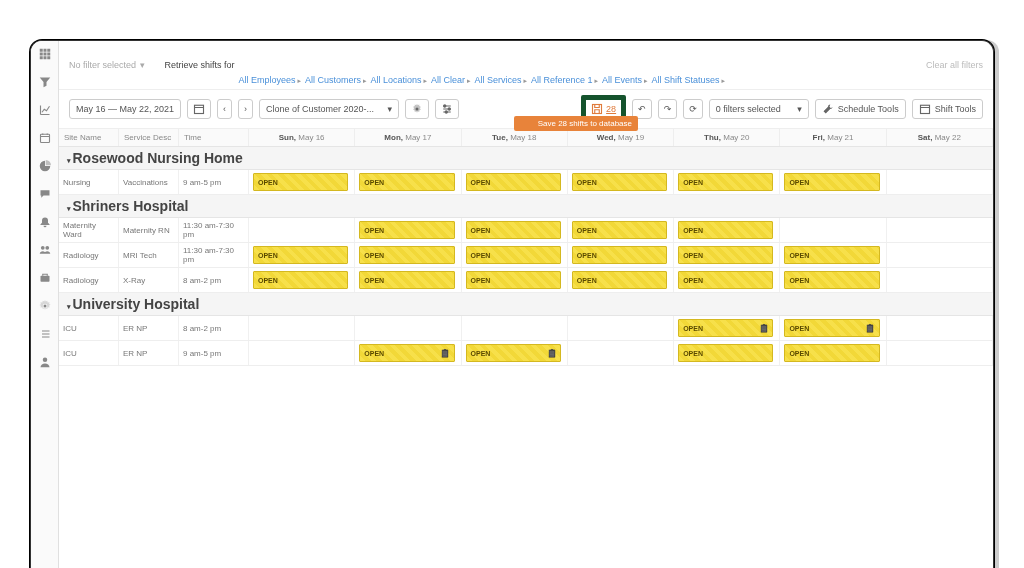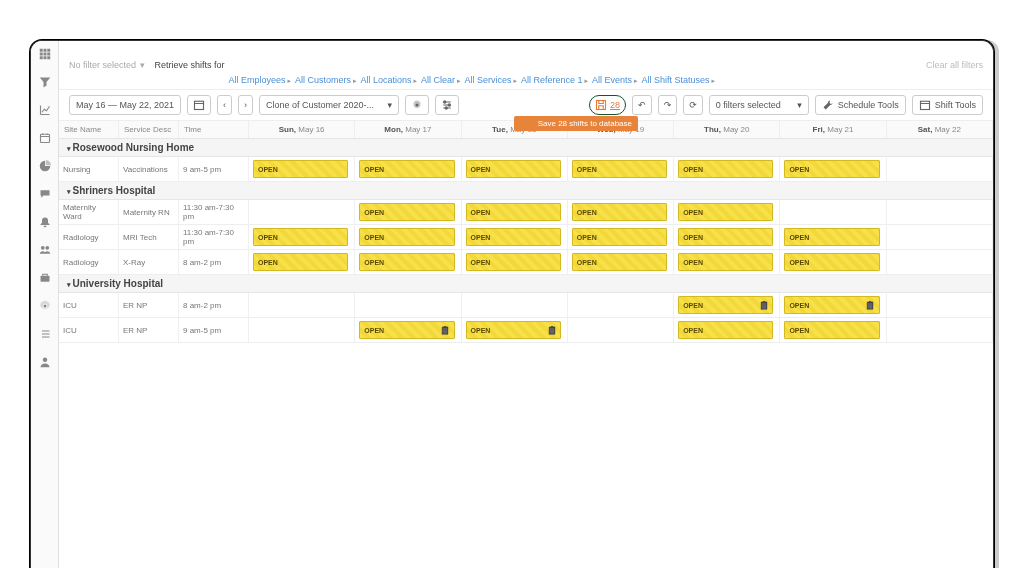--- a/index.html
+++ b/index.html
@@ -12,28 +12,28 @@
 .topbar { display: flex; align-items: center; padding: 4px 10px; border-bottom: 1px solid #eee; gap: 4px; flex-wrap: wrap; font-size: 9px; }
 .topbar .muted { color: #aaa; }
 .topbar .link { color: #4a90d9; cursor: pointer; white-space: nowrap; margin-top: 30px; }
 .topbar .link::after { content: " ▸"; font-size: 7px; color: #999; }
 .clear-link { margin-left: auto; color: #bbb; font-size: 9px; cursor: pointer; }
 .toolbar { display: flex; align-items: center; padding: 5px 10px; gap: 6px; border-bottom: 1px solid #eee; font-size: 9px; }
 .ctrl { border: 1px solid #ccc; border-radius: 3px; padding: 0 6px; background: #fff; display: flex; align-items: center; gap: 4px; cursor: pointer; min-height: 20px; }
 .ctrl.icon-only { padding: 3px 5px; }
 .dropdown { min-width: 140px; justify-content: space-between; }
 .spacer { flex: 1; }
-.save-badge { border: 1px solid #14532d; border-radius: 10px; padding: 3px 5px; color: #e07b3c; display: flex; align-items: center; gap: 3px; cursor: pointer; text-decoration: underline; }
+.save-badge { border: 5px solid #14532d; border-radius: 2px; padding: 3px 5px; color: #e07b3c; display: flex; align-items: center; gap: 3px; cursor: pointer; text-decoration: underline; }
 .tooltip { position: absolute; background: #e8833a; color: #fff; padding: 3px 6px; font-size: 8px; border-radius: 2px; white-space: nowrap; }
 .schedule { flex: 1; overflow: auto; }
 .header-row { display: grid; grid-template-columns: 60px 60px 70px repeat(7, 1fr); border-bottom: 1px solid #e5e5e5; background: #fafafa; }
 .header-row > div { padding: 4px 5px; border-right: 1px solid #eee; font-size: 8px; color: #888; text-align: center; }
 .header-row > div:nth-child(-n+3) { text-align: left; }
 .header-row b { color: #555; }
-.group-row { padding: 3px 8px; background: #f5f5f5; border-bottom: 1px solid #e5e5e5; font-size: 10px; font-weight: bold; color: #444; }
+.group-row { padding: 3px 8px; background: #f5f5f5; border-bottom: 1px solid #e5e5e5; font-size: 14px; font-weight: bold; color: #444; }
 .group-row::before { content: "▾ "; font-size: 7px; }
 .data-row { display: grid; grid-template-columns: 60px 60px 70px repeat(7, 1fr); border-bottom: 1px solid #eee; min-height: 24px; }
 .data-row > div { padding: 3px 4px; border-right: 1px solid #f0f0f0; font-size: 8px; color: #777; display: flex; align-items: center; }
 .shift { background: repeating-linear-gradient(45deg, #f7e04a, #f7e04a 4px, #f2d838 4px, #f2d838 8px); border: 1px solid #d4b820; border-radius: 1px; width: 98%; height: 18px; display: flex; align-items: center; padding: 0 4px; font-size: 7px; font-weight: bold; color: #5a4a00; position: relative; cursor: pointer; }
 .shift.has-icon::after { content: "📋"; position: absolute; right: 3px; font-size: 8px; filter: grayscale(1) brightness(0.4); }
 .base { height: 14px; background: #b8bcc0; border-radius: 0 0 3px 3px; margin: 0 -30px; position: relative; }
 .base::after { content: ""; position: absolute; left: 50%; top: 0; transform: translateX(-50%); width: 140px; height: 8px; background: #888; border-radius: 0 0 6px 6px; }
 svg { width: 12px; height: 12px; }
 </style>
 </head>
@@ -116,21 +116,21 @@
             <circle cx="8" cy="5" r="3"></circle>
             <path d="M2 15c0-3 3-5 6-5s6 2 6 5z"></path>
           </svg>
         </div>
   </div>
 
   <div class="main">
     <div class="topbar">
       <span class="muted">No filter selected</span>
       <span class="muted">▾</span>
-      <span style="margin-left:6px;color:#444;">Retrieve shifts for</span>
+      <span style="margin-left:16px;color:#444;">Retrieve shifts for</span>
       <span class="link">All Employees</span>
       <span class="link">All Customers</span>
       <span class="link">All Locations</span>
       <span class="link">All Clear</span>
       <span class="link">All Services</span>
       <span class="link">All Reference 1</span>
       <span class="link">All Events</span>
       <span class="link">All Shift Statuses</span>
       <span class="clear-link">Clear all filters</span>
     </div>

